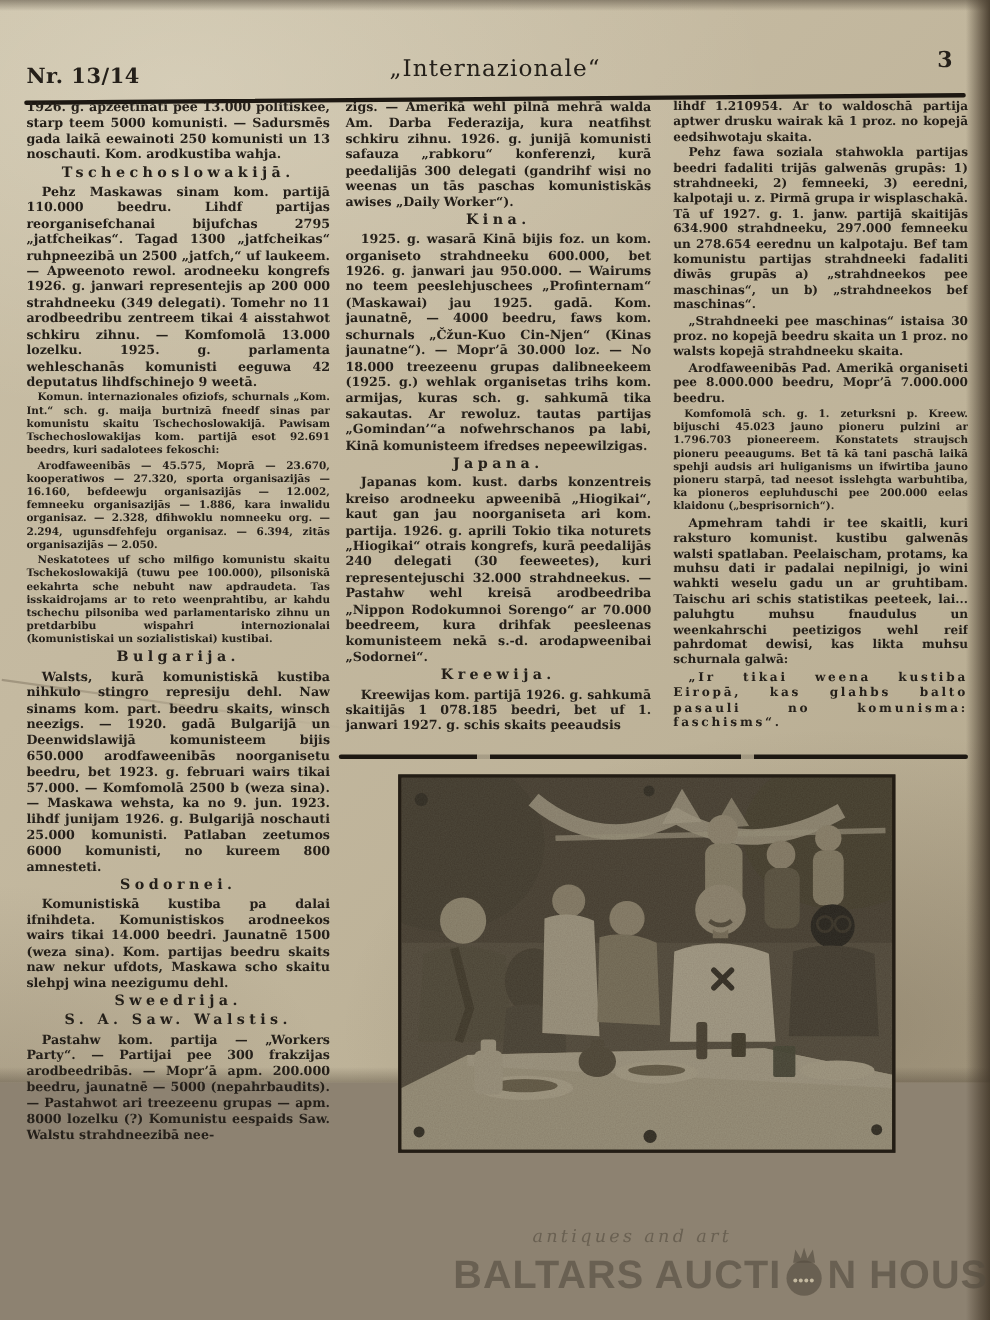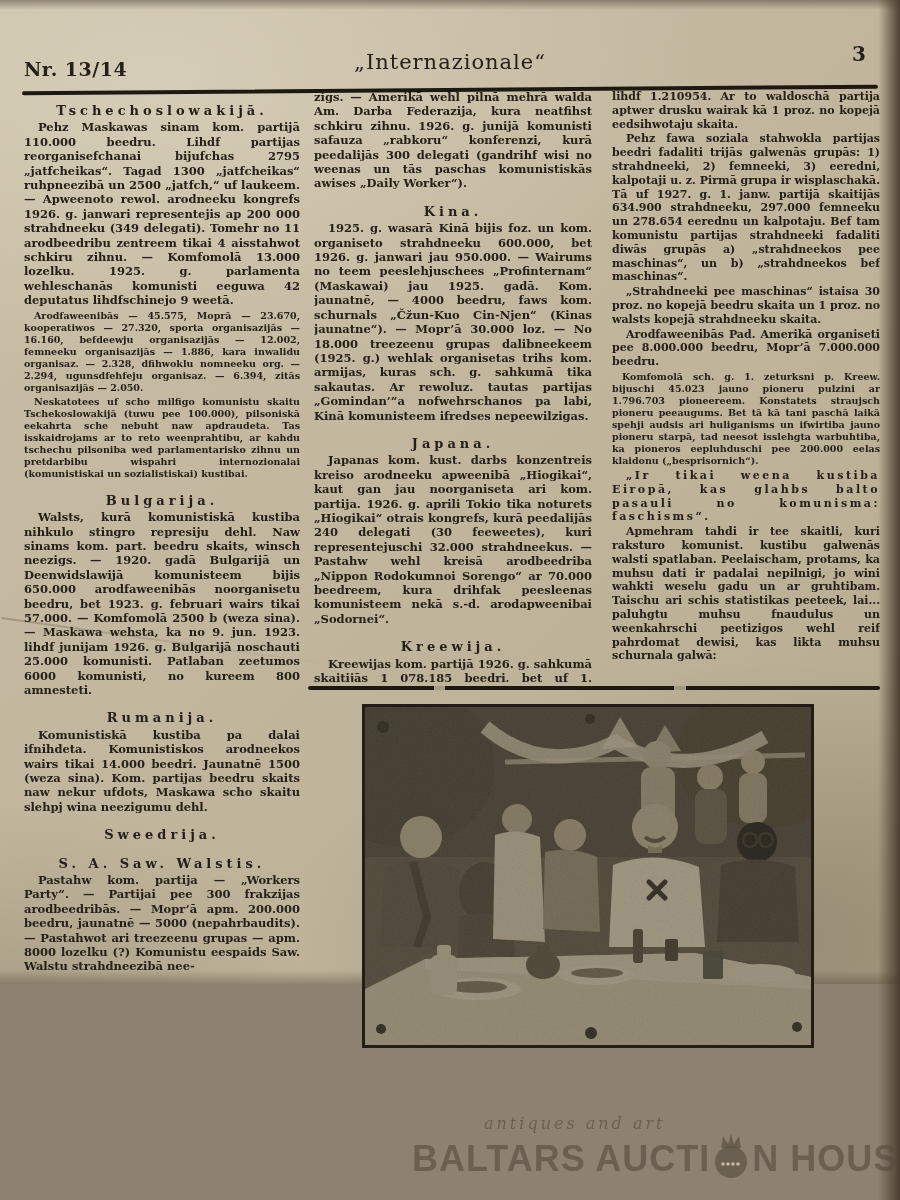--- a/index.html
+++ b/index.html
@@ -36,21 +36,21 @@
   
   .col{position:absolute;top:90px;overflow:hidden;text-align:justify;
     font-size:11.5px;line-height:14.4px;font-weight:bold;
     text-justify:inter-word;hyphens:none;}
   .col-1{left:24px;width:276px;height:1018px;}
   .col-2{left:314px;width:278px;height:592px;}
   .col-3{left:612px;width:268px;height:592px;font-size:11px;line-height:13.8px;}
   .para{margin:0 0 1px 0;text-indent:14px;}
   .para.first{text-indent:0;}
   .small{font-size:9.5px;line-height:12px;margin:2px 0;text-indent:10px;}
-  .sec-head{text-align:center;font-size:13px;letter-spacing:4px;margin:14px 0 2px 0;
+  .sec-head{text-align:center;font-size:13px;letter-spacing:4px;margin:3px 0 2px 0;
     text-indent:0;font-weight:bold;}
   .quote{letter-spacing:2.5px;word-spacing:4px;margin-top:2px;text-indent:14px;}
 
   
   .divider-rule{position:absolute;left:308px;top:686px;width:572px;height:4px;background:#1d1812;
     box-shadow:0 0 0 0;border-radius:2px;
     background:linear-gradient(to right,#1d1812 0 22%, rgba(29,24,18,.15) 22% 24%, #1d1812 24% 64%, rgba(29,24,18,.15) 64% 66%, #1d1812 66% 100%);}
 
   
   .photo{position:absolute;left:362px;top:704px;width:452px;height:344px;
@@ -78,27 +78,29 @@
   <div class="crease"></div>
 
   <div class="masthead">
     <div class="issue-no">Nr. 13/14</div>
     <div class="paper-title">„Internazionale“</div>
     <div class="page-no">3</div>
     <div class="masthead-rule"></div>
   </div>
 
   <div class="col col-1">
+    <p class="para first">1926. g. apzeetinati pee 13.000 politiskee, starp teem 5000 komunisti. — Sadursmēs gada laikā eewainoti 250 komunisti un 13 noschauti. Kom. arodkustiba wahja.</p>
     <div class="sec-head">Tschechoslowakijā.</div>
     <p class="para">Pehz Maskawas sinam kom. partijā 110.000 beedru. Lihdf partijas reorganisefchanai bijufchas 2795 „jatfcheikas“. Tagad 1300 „jatfcheikas“ ruhpneezibā un 2500 „jatfch,“ uf laukeem. — Apweenoto rewol. arodneeku kongrefs 1926. g. janwari representejis ap 200 000 strahdneeku (349 delegati). Tomehr no 11 arodbeedribu zentreem tikai 4 aisstahwot schkiru zihnu. — Komfomolā 13.000 lozelku. 1925. g. parlamenta wehleschanās komunisti eeguwa 42 deputatus lihdfschinejo 9 weetā.</p>
+    <p class="para small">Komun. internazionales ofiziofs, schurnals „Kom. Int.“ sch. g. maija burtnizā fneedf sinas par komunistu skaitu Tschechoslowakijā. Pawisam Tschechoslowakijas kom. partijā esot 92.691 beedrs, kuri sadalotees fekoschi:</p>
     <p class="para small">Arodfaweenibās — 45.575, Moprā — 23.670, kooperatiwos — 27.320, sporta organisazijās — 16.160, befdeewju organisazijās — 12.002, femneeku organisazijās — 1.886, kara inwalidu organisaz. — 2.328, dfihwoklu nomneeku org. — 2.294, ugunsdfehfeju organisaz. — 6.394, zitās organisazijās — 2.050.</p>
     <p class="para small">Neskatotees uf scho milfigo komunistu skaitu Tschekoslowakijā (tuwu pee 100.000), pilsoniskā eekahrta sche nebuht naw apdraudeta. Tas isskaidrojams ar to reto weenprahtibu, ar kahdu tschechu pilsoniba wed parlamentarisko zihnu un pretdarbibu wispahri internozionalai (komunistiskai un sozialistiskai) kustibai.</p>
     <div class="sec-head">Bulgarija.</div>
     <p class="para">Walsts, kurā komunistiskā kustiba nihkulo stingro represiju dehl. Naw sinams kom. part. beedru skaits, winsch neezigs. — 1920. gadā Bulgarijā un Deenwidslawijā komunisteem bijis 650.000 arodfaweenibās noorganisetu beedru, bet 1923. g. februari wairs tikai 57.000. — Komfomolā 2500 b (weza sina). — Maskawa wehsta, ka no 9. jun. 1923. lihdf junijam 1926. g. Bulgarijā noschauti 25.000 komunisti. Patlaban zeetumos 6000 komunisti, no kureem 800 amnesteti.</p>
-    <div class="sec-head">Rumanija.</div>
+    <div class="sec-head">Sodornei.</div>
     <p class="para">Komunistiskā kustiba pa dalai ifnihdeta. Komunistiskos arodneekos wairs tikai 14.000 beedri. Jaunatnē 1500 (weza sina). Kom. partijas beedru skaits naw nekur ufdots, Maskawa scho skaitu slehpj wina neezigumu dehl.</p>
     <div class="sec-head">Sweedrija.</div>
     <div class="sec-head">S. A. Saw. Walstis.</div>
     <p class="para">Pastahw kom. partija — „Workers Party“. — Partijai pee 300 frakzijas arodbeedribās. — Mopr’ā apm. 200.000 beedru, jaunatnē — 5000 (nepahrbaudits). — Pastahwot ari treezeenu grupas — apm. 8000 lozelku (?) Komunistu eespaids Saw. Walstu strahdneezibā nee-</p>
   </div>
 
   <div class="col col-2">
     <p class="para first">zigs. — Amerikā wehl pilnā mehrā walda Am. Darba Federazija, kura neatfihst schkiru zihnu. 1926. g. junijā komunisti safauza „rabkoru“ konferenzi, kurā peedalijās 300 delegati (gandrihf wisi no weenas un tās paschas komunistiskās awises „Daily Worker“).</p>
     <div class="sec-head">Kina.</div>
     <p class="para">1925. g. wasarā Kinā bijis foz. un kom. organiseto strahdneeku 600.000, bet 1926. g. janwari jau 950.000. — Wairums no teem peeslehjuschees „Profinternam“ (Maskawai) jau 1925. gadā. Kom. jaunatnē, — 4000 beedru, faws kom. schurnals „Čžun-Kuo Cin-Njen“ (Kinas jaunatne“). — Mopr’ā 30.000 loz. — No 18.000 treezeenu grupas dalibneekeem (1925. g.) wehlak organisetas trihs kom. armijas, kuras sch. g. sahkumā tika sakautas. Ar rewoluz. tautas partijas „Gomindan’“a nofwehrschanos pa labi, Kinā komunisteem ifredses nepeewilzigas.</p>
@@ -107,22 +109,22 @@
     <div class="sec-head">Kreewija.</div>
     <p class="para">Kreewijas kom. partijā 1926. g. sahkumā skaitijās 1 078.185 beedri, bet uf 1. janwari 1927. g. schis skaits peeaudsis</p>
   </div>
 
   <div class="col col-3">
     <p class="para first">lihdf 1.210954. Ar to waldoschā partija aptwer drusku wairak kā 1 proz. no kopejā eedsihwotaju skaita.</p>
     <p class="para">Pehz fawa soziala stahwokla partijas beedri fadaliti trijās galwenās grupās: 1) strahdneeki, 2) femneeki, 3) eeredni, kalpotaji u. z. Pirmā grupa ir wisplaschakā. Tā uf 1927. g. 1. janw. partijā skaitijās 634.900 strahdneeku, 297.000 femneeku un 278.654 eerednu un kalpotaju. Bef tam komunistu partijas strahdneeki fadaliti diwās grupās a) „strahdneekos pee maschinas“, un b) „strahdneekos bef maschinas“.</p>
     <p class="para">„Strahdneeki pee maschinas“ istaisa 30 proz. no kopejā beedru skaita un 1 proz. no walsts kopejā strahdneeku skaita.</p>
     <p class="para">Arodfaweenibās Pad. Amerikā organiseti pee 8.000.000 beedru, Mopr’ā 7.000.000 beedru.</p>
     <p class="para small">Komfomolā sch. g. 1. zeturksni p. Kreew. bijuschi 45.023 jauno pioneru pulzini ar 1.796.703 pioneereem. Konstatets straujsch pioneru peeaugums. Bet tā kā tani paschā laikā spehji audsis ari huliganisms un ifwirtiba jauno pioneru starpā, tad neesot isslehgta warbuhtiba, ka pioneros eepluhduschi pee 200.000 eelas klaidonu („besprisornich“).</p>
+    <p class="para">Apmehram tahdi ir tee skaitli, kuri raksturo komunist. kustibu galwenās walsti spatlaban. Peelaischam, protams, ka muhsu dati ir padalai nepilnigi, jo wini wahkti weselu gadu un ar gruhtibam. Taischu ari schis statistikas peeteek, lai... paluhgtu muhsu fnaudulus un weenkahrschi peetizigos wehl reif pahrdomat dewisi, kas likta muhsu schurnala galwā:</p>
     <p class="para quote">„Ir tikai weena kustiba Eiropā, kas glahbs balto pasauli no komunisma: faschisms“.</p>
-    <p class="para">Apmehram tahdi ir tee skaitli, kuri raksturo komunist. kustibu galwenās walsti spatlaban. Peelaischam, protams, ka muhsu dati ir padalai nepilnigi, jo wini wahkti weselu gadu un ar gruhtibam. Taischu ari schis statistikas peeteek, lai... paluhgtu muhsu fnaudulus un weenkahrschi peetizigos wehl reif pahrdomat dewisi, kas likta muhsu schurnala galwā:</p>
   </div>
 
   <div class="divider-rule"></div>
 
   <div class="photo">
     <svg viewBox="0 0 446 338" preserveAspectRatio="none">
       <defs>
         <filter id="grain">
             <feTurbulence type="fractalNoise" baseFrequency="0.9" numOctaves="2" result="n"></feTurbulence>
           <feColorMatrix in="n" type="matrix" values="0 0 0 0 0.2  0 0 0 0 0.18  0 0 0 0 0.14  0 0 0 0.55 0"></feColorMatrix>

